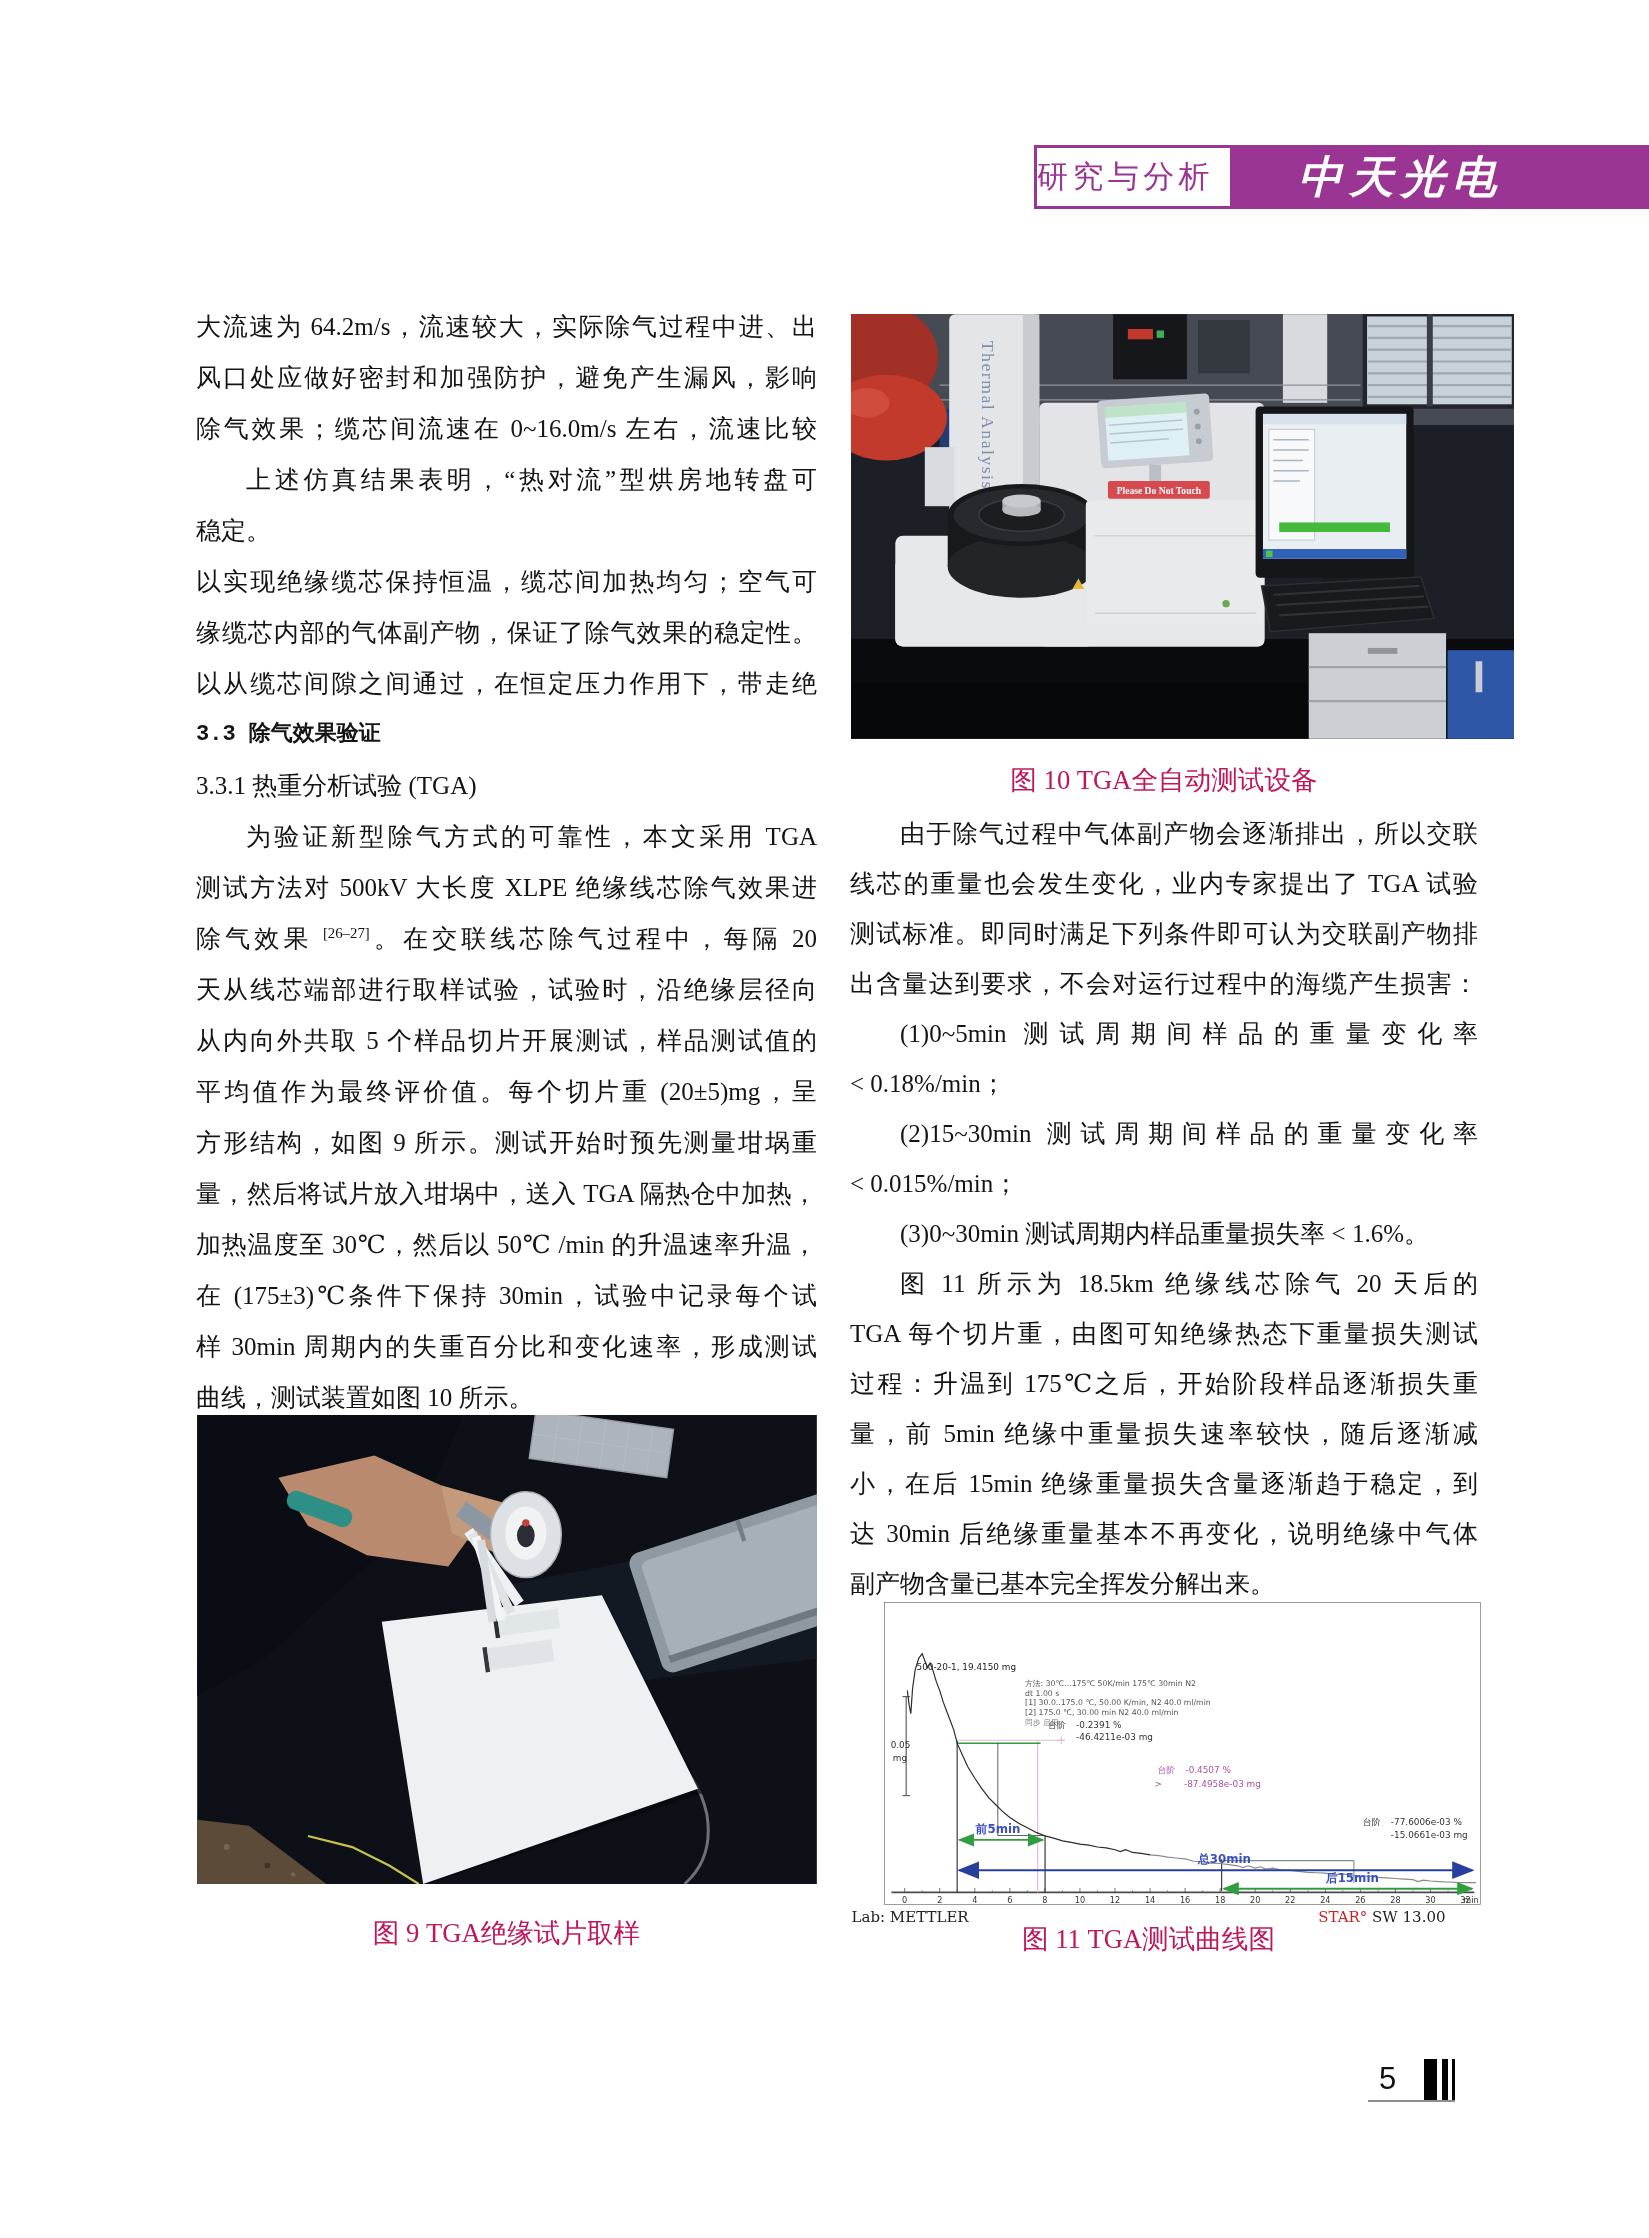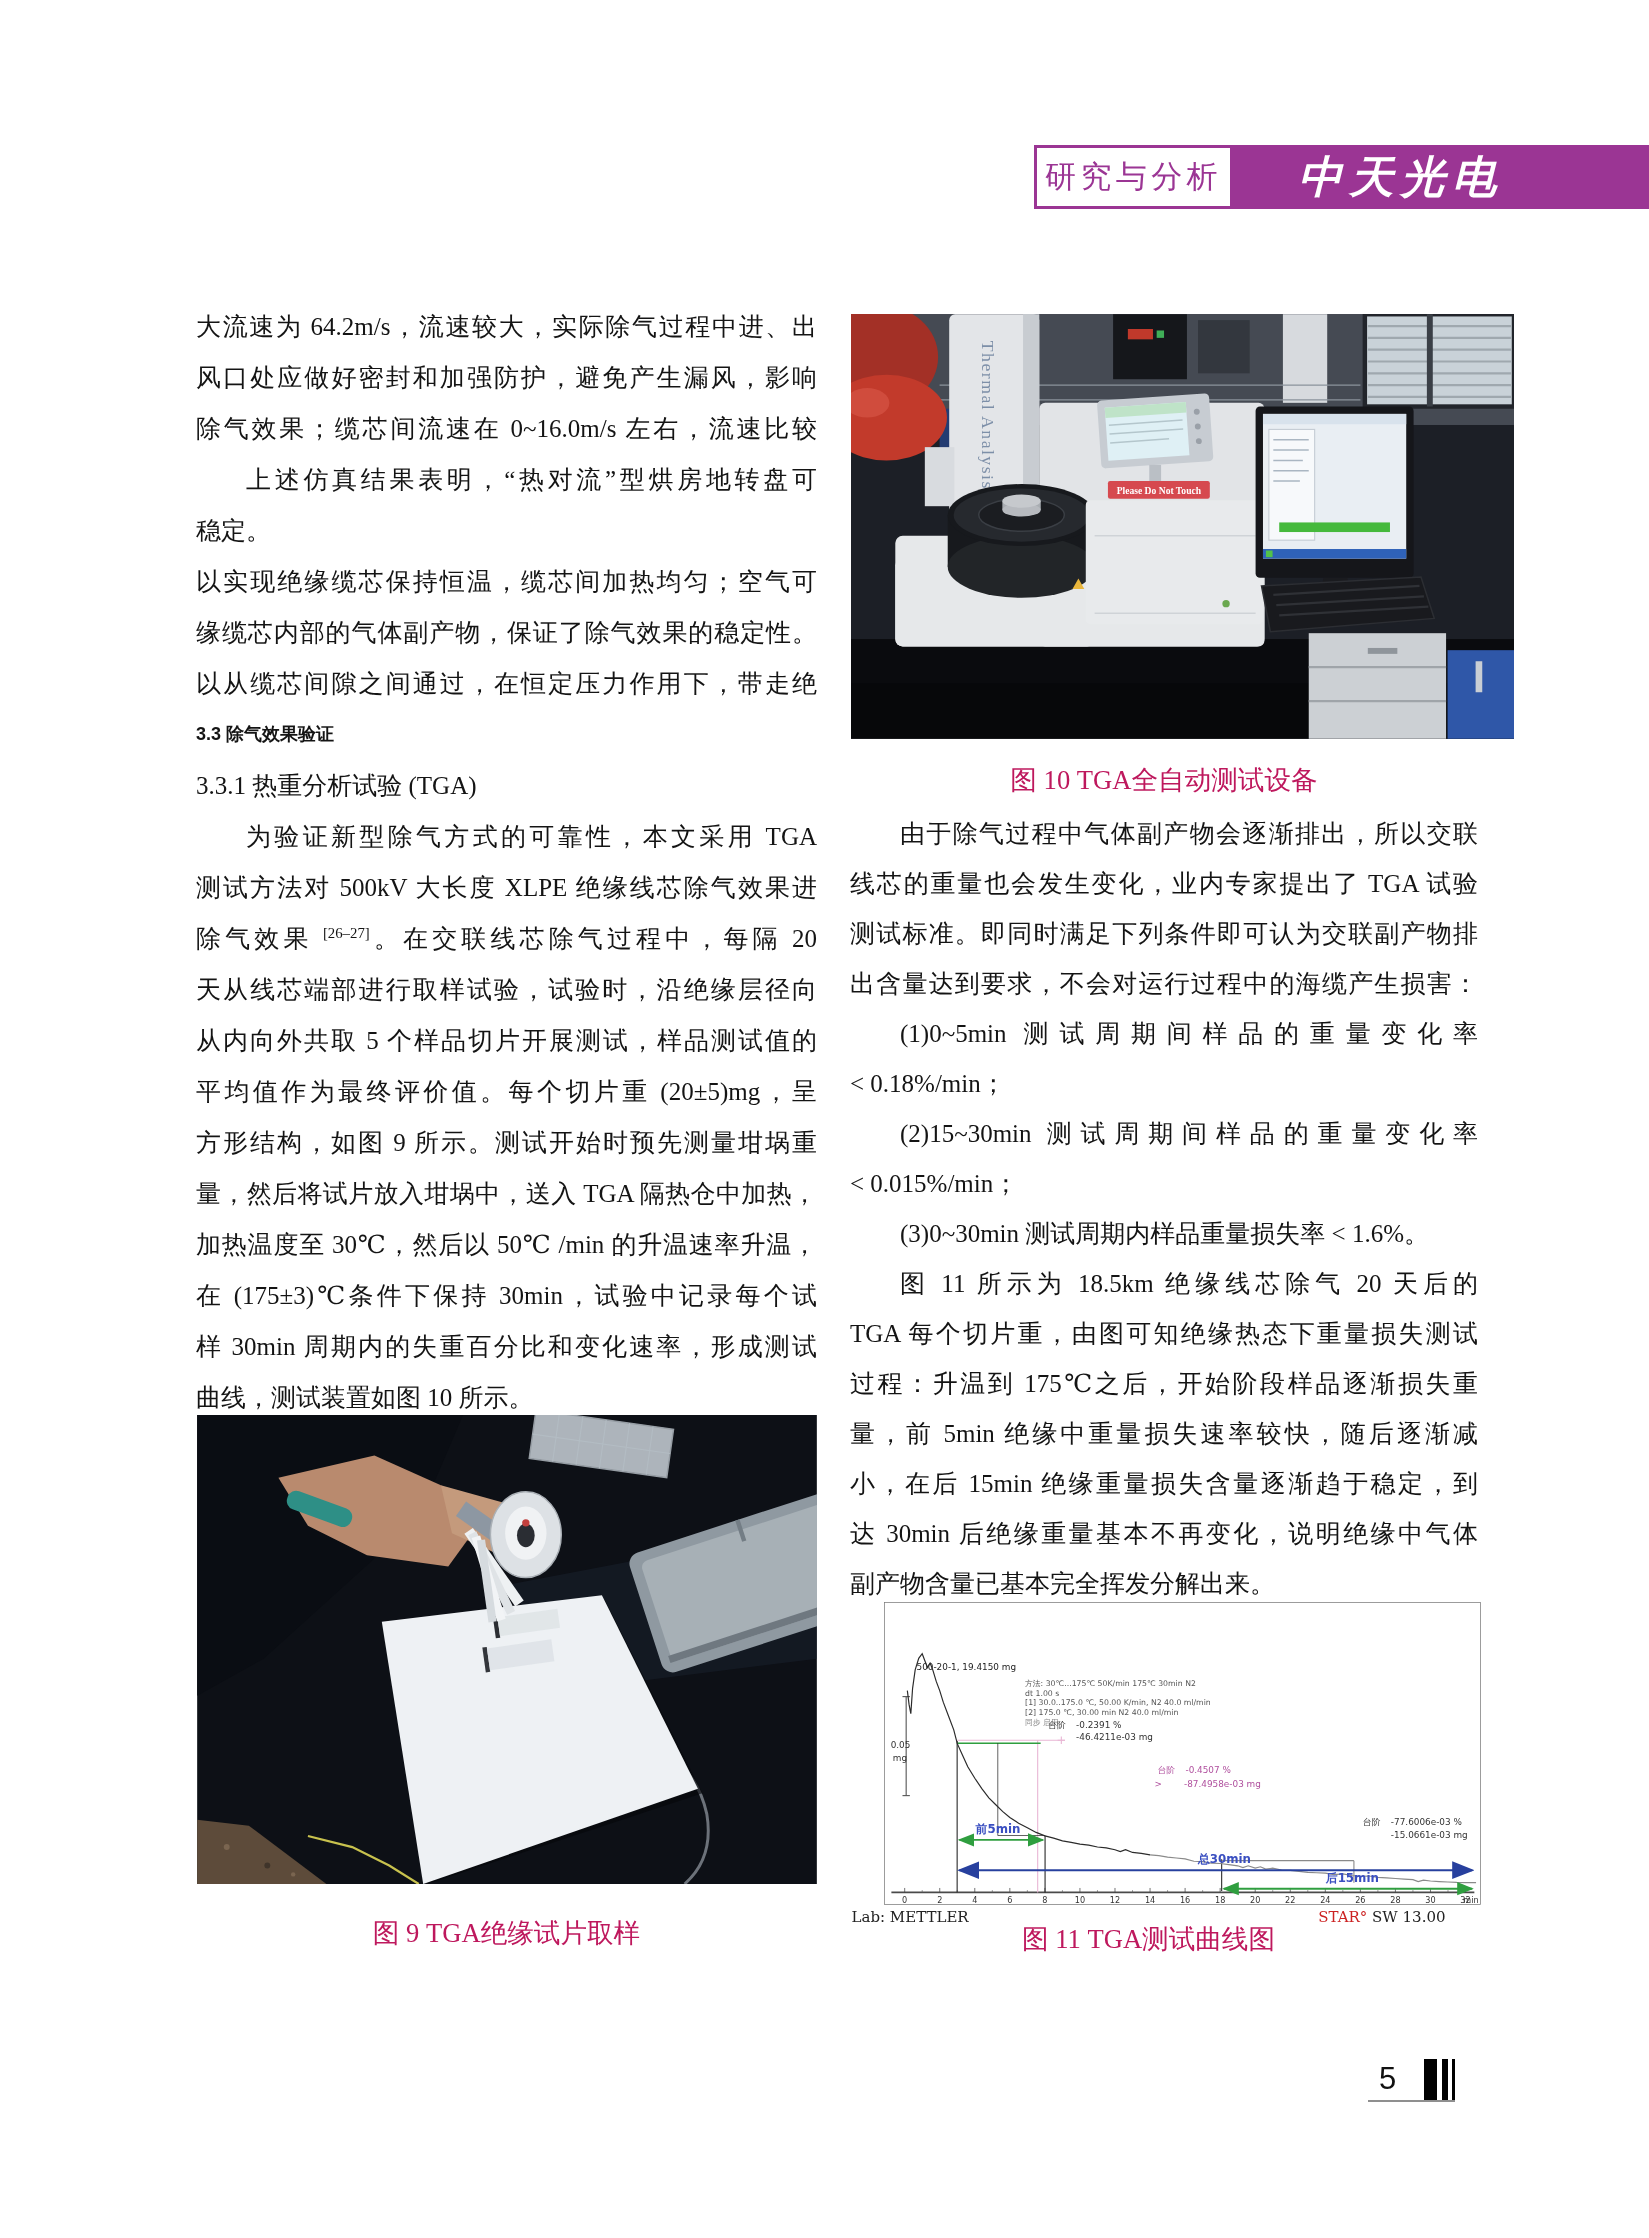--- a/index.html
+++ b/index.html
@@ -1,36 +1,36 @@
 <!DOCTYPE html>
 <html style="--accent: #9b3594;font-size:11.8px"><head>
 <meta charset="utf-8">
 <style>
   html,body{margin:0;padding:0;background:#ffffff;}
   .page{position:relative;width:1649px;height:2239px;background:#fff;overflow:hidden;
         font-family:"Liberation Serif","DejaVu Serif",serif;color:#141414;}
   
   .hdr{position:absolute;left:1034px;top:145px;width:615px;height:64px;display:flex;}
   .hdr-tag{width:199px;background:#fff;border:3px solid var(--accent,#9b3594);
-           display:flex;align-items:center;justify-content:center;
+           display:flex;align-items:center;
            font-family:"Liberation Sans","DejaVu Sans",sans-serif;
            font-size:31px;letter-spacing:4.4px;color:var(--accent,#9b3594);box-sizing:border-box;}
   .hdr-brand{flex:1;background:var(--accent,#9b3594);color:#fff;display:flex;align-items:center;
              padding-left:65px;font-size:44px;font-weight:bold;font-style:italic;
              letter-spacing:7.4px;font-family:"DejaVu Serif","Liberation Serif",serif;}
   
   .textcol{position:absolute;font-size:25px;}
   .lc{left:196px;top:301px;width:621px;}
   .lc .line{height:51px;line-height:51px;}
   .rc{left:850px;top:809px;width:628px;}
   .rc .line{height:50px;line-height:50px;}
   .line{overflow:hidden;}
   .just{text-align:justify;text-align-last:justify;}
   .ind{text-indent:50px;}
-  .heading{font-family:Liberation Sans, sans-serif;font-weight:700;font-size:18px;}
+  .heading{font-family:Liberation Mono, monospace;font-weight:700;font-size:22px;}
   sup{font-size:14.8px;line-height:0;}
   .caption{position:absolute;text-align:center;font-size:26.6px;color:#be185d;}
   .photo{position:absolute;overflow:hidden;}
   .photo svg{display:block;}
   
   .chartbox{position:absolute;left:850px;top:1602px;width:597px;height:303px;padding-left:34px;}
   .chartbox svg text{font-family:"DejaVu Sans","Liberation Sans",sans-serif;}
   .chart-footer{position:absolute;left:850px;top:1908px;width:597px;height:16.3px;
                 font-family:"DejaVu Serif","Liberation Serif",serif;font-size:15px;color:#222;}
   .cf-left{position:absolute;left:1.5px;top:0;}

